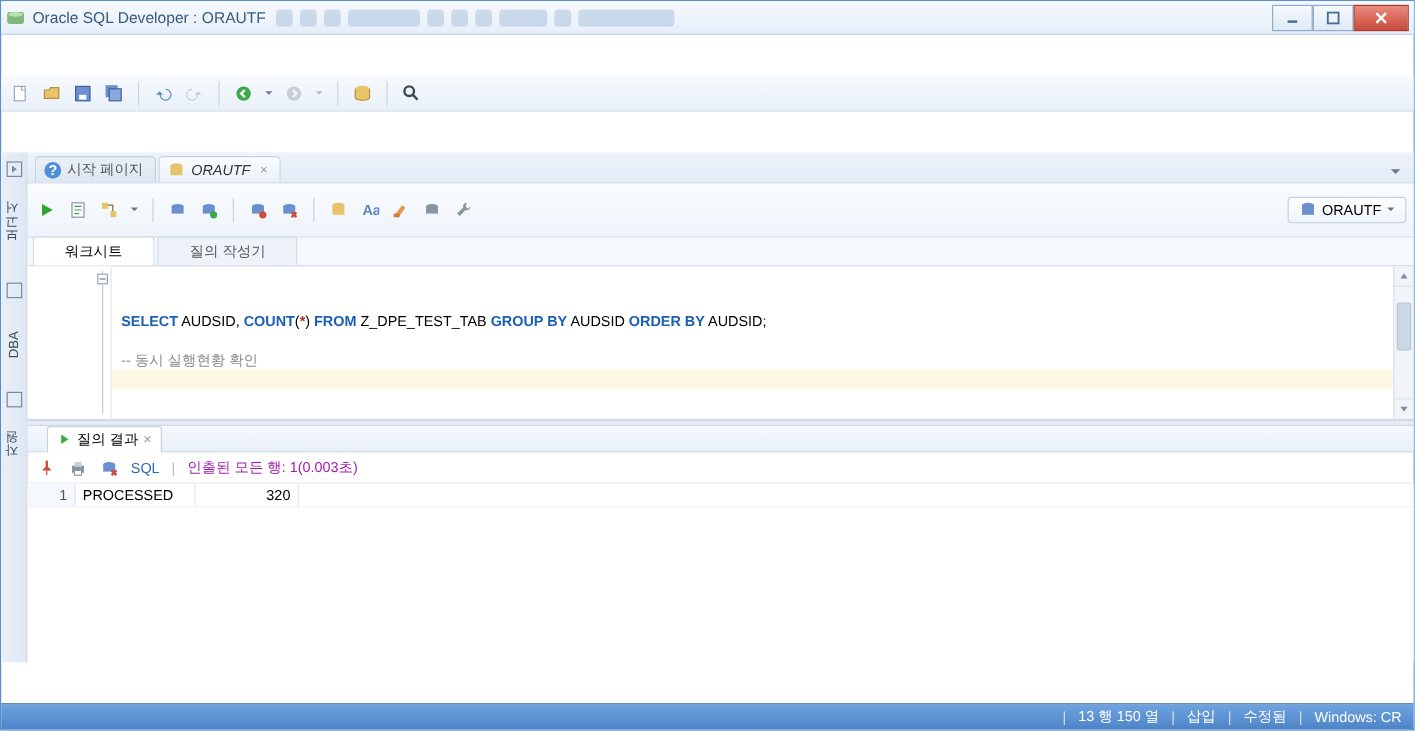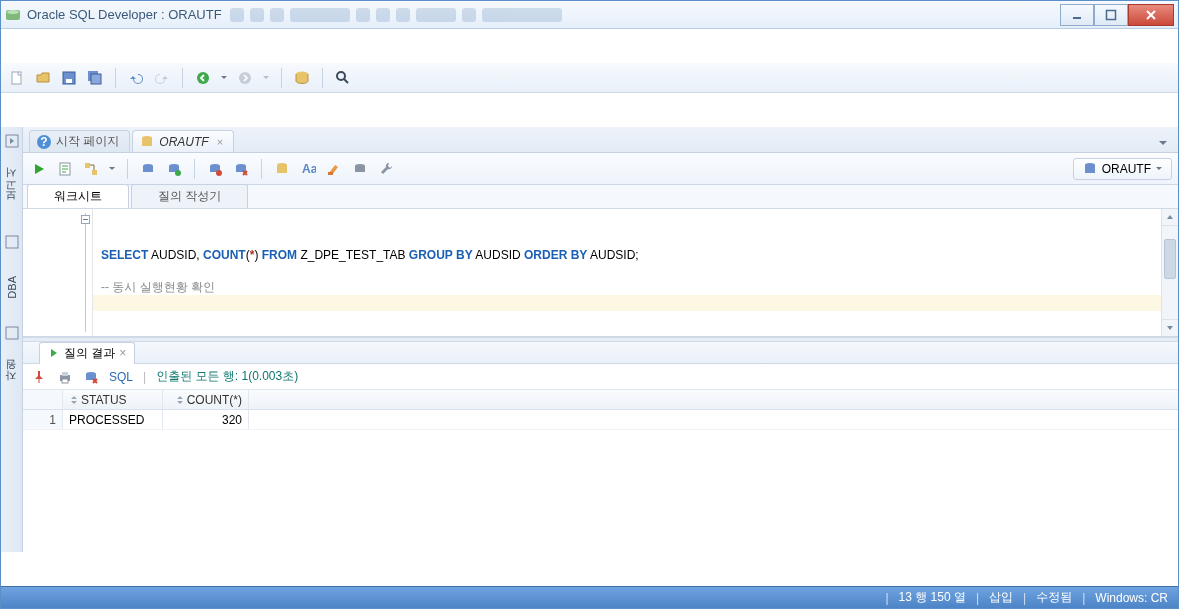--- a/index.html
+++ b/index.html
@@ -32,21 +32,21 @@
 
 .main { flex:1; display:flex; flex-direction:column; min-width:0; }
 
 .doctabs { height:26px; background:linear-gradient(#eef3fa,#e3ebf5); border-bottom:1px solid #c6d2e2; display:flex; align-items:flex-end; padding-left:6px; gap:2px; }
 .doctab { height:22px; padding:0 10px 0 6px; display:flex; align-items:center; gap:4px; background:linear-gradient(#fbfdff,#eaf1fa); border:1px solid #c6d2e2; border-bottom:none; border-radius:4px 4px 0 0; color:#333; }
 .doctab .x { color:#999; font-size:11px; margin-left:4px; }
 .doctab.inactive { background:linear-gradient(#e9eff7,#dde7f2); color:#555; }
 .doctabs .spacer{flex:1}
 .doctabs .dropdown{ width:18px;height:18px; margin-right:6px; display:flex;align-items:center;justify-content:center; }
 
-.conn-row { height:32px; border-bottom:1px solid #cfd9e6; display:flex; align-items:center; padding:0 6px; gap:6px; background:linear-gradient(#fafcff,#eef4fb); }
+.conn-row { height:45px; border-bottom:1px solid #cfd9e6; display:flex; align-items:center; padding:0 6px; gap:6px; background:linear-gradient(#fafcff,#eef4fb); }
 .conn-row .right { margin-left:auto; display:flex; align-items:center; gap:4px; background:linear-gradient(#fff,#eef4fb); border:1px solid #c6d2e2; padding:2px 8px; border-radius:3px; }
 
 .wstabs { height:24px; border-bottom:1px solid #cfd9e6; display:flex; align-items:flex-end; padding-left:4px; background:#f5f8fc; }
 .wstab { padding:3px 26px; border:1px solid #c6d2e2; border-bottom:none; background:#fff; border-radius:3px 3px 0 0; margin-right:2px; }
 .wstab.inactive { background:#eef3fa; color:#555; }
 
 .editor { flex:0 0 auto; height:128px; display:flex; position:relative; border-bottom:1px solid #cfd9e6; }
 .editor .gutter { width:70px; background:#fff; border-right:1px solid #e6e6e6; position:relative; }
 .editor .gutter .fold { position:absolute; left:58px; top:4px; width:9px; bottom:4px; }
 .editor .gutter .fold::before{content:"";position:absolute;left:4px;top:0;bottom:0;width:1px;background:#c0c9d6;}
@@ -60,21 +60,21 @@
 .editor .scrollbar .arrow.bot{bottom:0;border-top:1px solid #dbe3ee;}
 .editor .hl-line{ position:absolute; left:0; right:0; height:16px; background:#fdf8e3; z-index:0; }
 .editor .code .ln{ position:relative; z-index:1; }
 .kw{ color:#1a5fb4; font-weight:bold; } .cm{ color:#8a8a8a; } .op{ color:#b03030; font-weight:bold;}
 
 .splitter { height:5px; background:#e5ecf5; border-top:1px solid #d2dbe8; border-bottom:1px solid #d2dbe8; cursor:row-resize; }
 
 .results-tabbar{ height:22px; background:linear-gradient(#f5f8fc,#e9f0f9); border-bottom:1px solid #cfd9e6; display:flex; align-items:center; padding-left:16px; }
 .results-tabbar .rtab{ display:flex; align-items:center; gap:4px; padding:2px 8px; border:1px solid #c6d2e2; border-bottom:none; background:#fff; border-radius:3px 3px 0 0; }
 .results-toolbar{ height:26px; display:flex; align-items:center; gap:10px; padding:0 8px; border-bottom:1px solid #e0e6ef; }
-.results-toolbar .txt{ color:#0f766e; }
+.results-toolbar .txt{ color:#a21caf; }
 .results-toolbar .sep{ color:#bbb; }
 .grid { flex:1; background:#fff; display:flex; flex-direction:column; min-height:0; }
 .grid-head, .grid-row { display:flex; }
 .grid-head { height:20px; background:linear-gradient(#fafbfd,#eef3f9); border-bottom:1px solid #d8e0eb; }
 .grid-row { height:20px; border-bottom:1px solid #f0f2f6; }
 .gc { border-right:1px solid #e2e8f0; display:flex; align-items:center; padding:0 6px; }
 .gc.rownum{ width:40px; justify-content:flex-end; color:#555; background:#f5f8fc; }
 .gc.c1{ width:100px; }
 .gc.c2{ width:86px; justify-content:flex-end; }
 .gc.head{ font-weight:normal; color:#333; }
@@ -406,35 +406,20 @@
             <ellipse cx="8" cy="5" rx="5" ry="2" fill="#6b8fcf"></ellipse>
             <rect x="3" y="5" width="10" height="6" fill="#6b8fcf"></rect>
             <path d="M10 10l4 4M14 10l-4 4" stroke="#d24a3a" stroke-width="2"></path>
           </svg>
         <span class="txt" style="color:#2a6ab0;cursor:pointer">SQL</span>
         <span class="sep">|</span>
         <span class="txt">인출된 모든 행: 1(0.003초)</span>
       </div>
 
       <div class="grid">
-        <div class="grid-head">
-          <div class="gc rownum head"></div>
-          <div class="gc c1 head">
-            <svg class="sort" viewBox="0 0 10 10">
-                <path d="M5 1l3 3H2zM5 9L2 6h6z" fill="#9aa6b6"></path>
-              </svg>
-            <span>STATUS</span>
-          </div>
-          <div class="gc c2 head">
-            <svg class="sort" viewBox="0 0 10 10">
-                <path d="M5 1l3 3H2zM5 9L2 6h6z" fill="#9aa6b6"></path>
-              </svg>
-            <span>COUNT(*)</span>
-          </div>
-        </div>
         <div class="grid-body">
           <div class="grid-row">
             <div class="gc rownum">1</div>
             <div class="gc c1">PROCESSED</div>
             <div class="gc c2">320</div>
           </div>
         </div>
       </div>
 
     </div>

